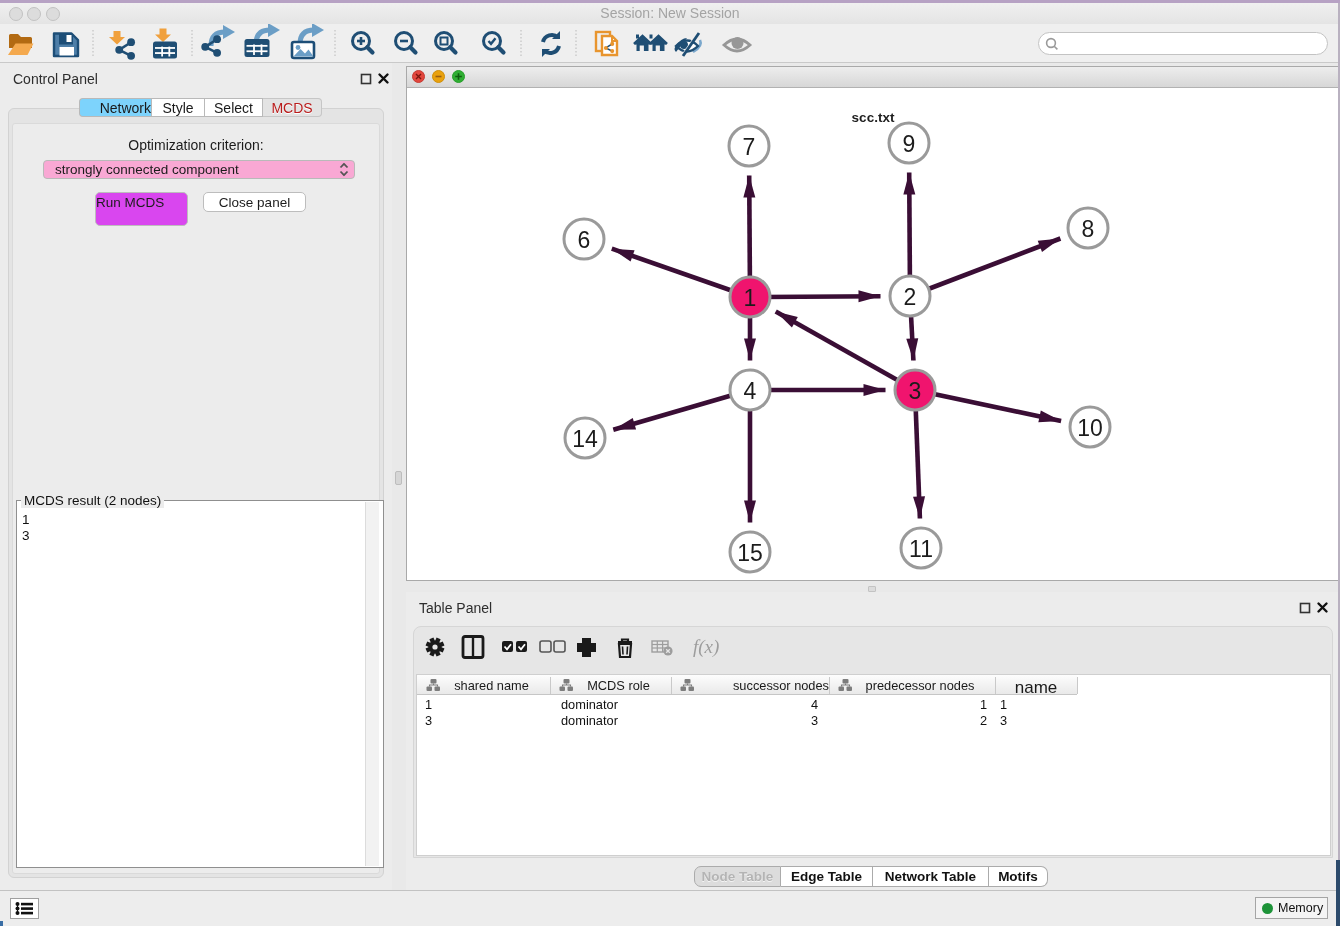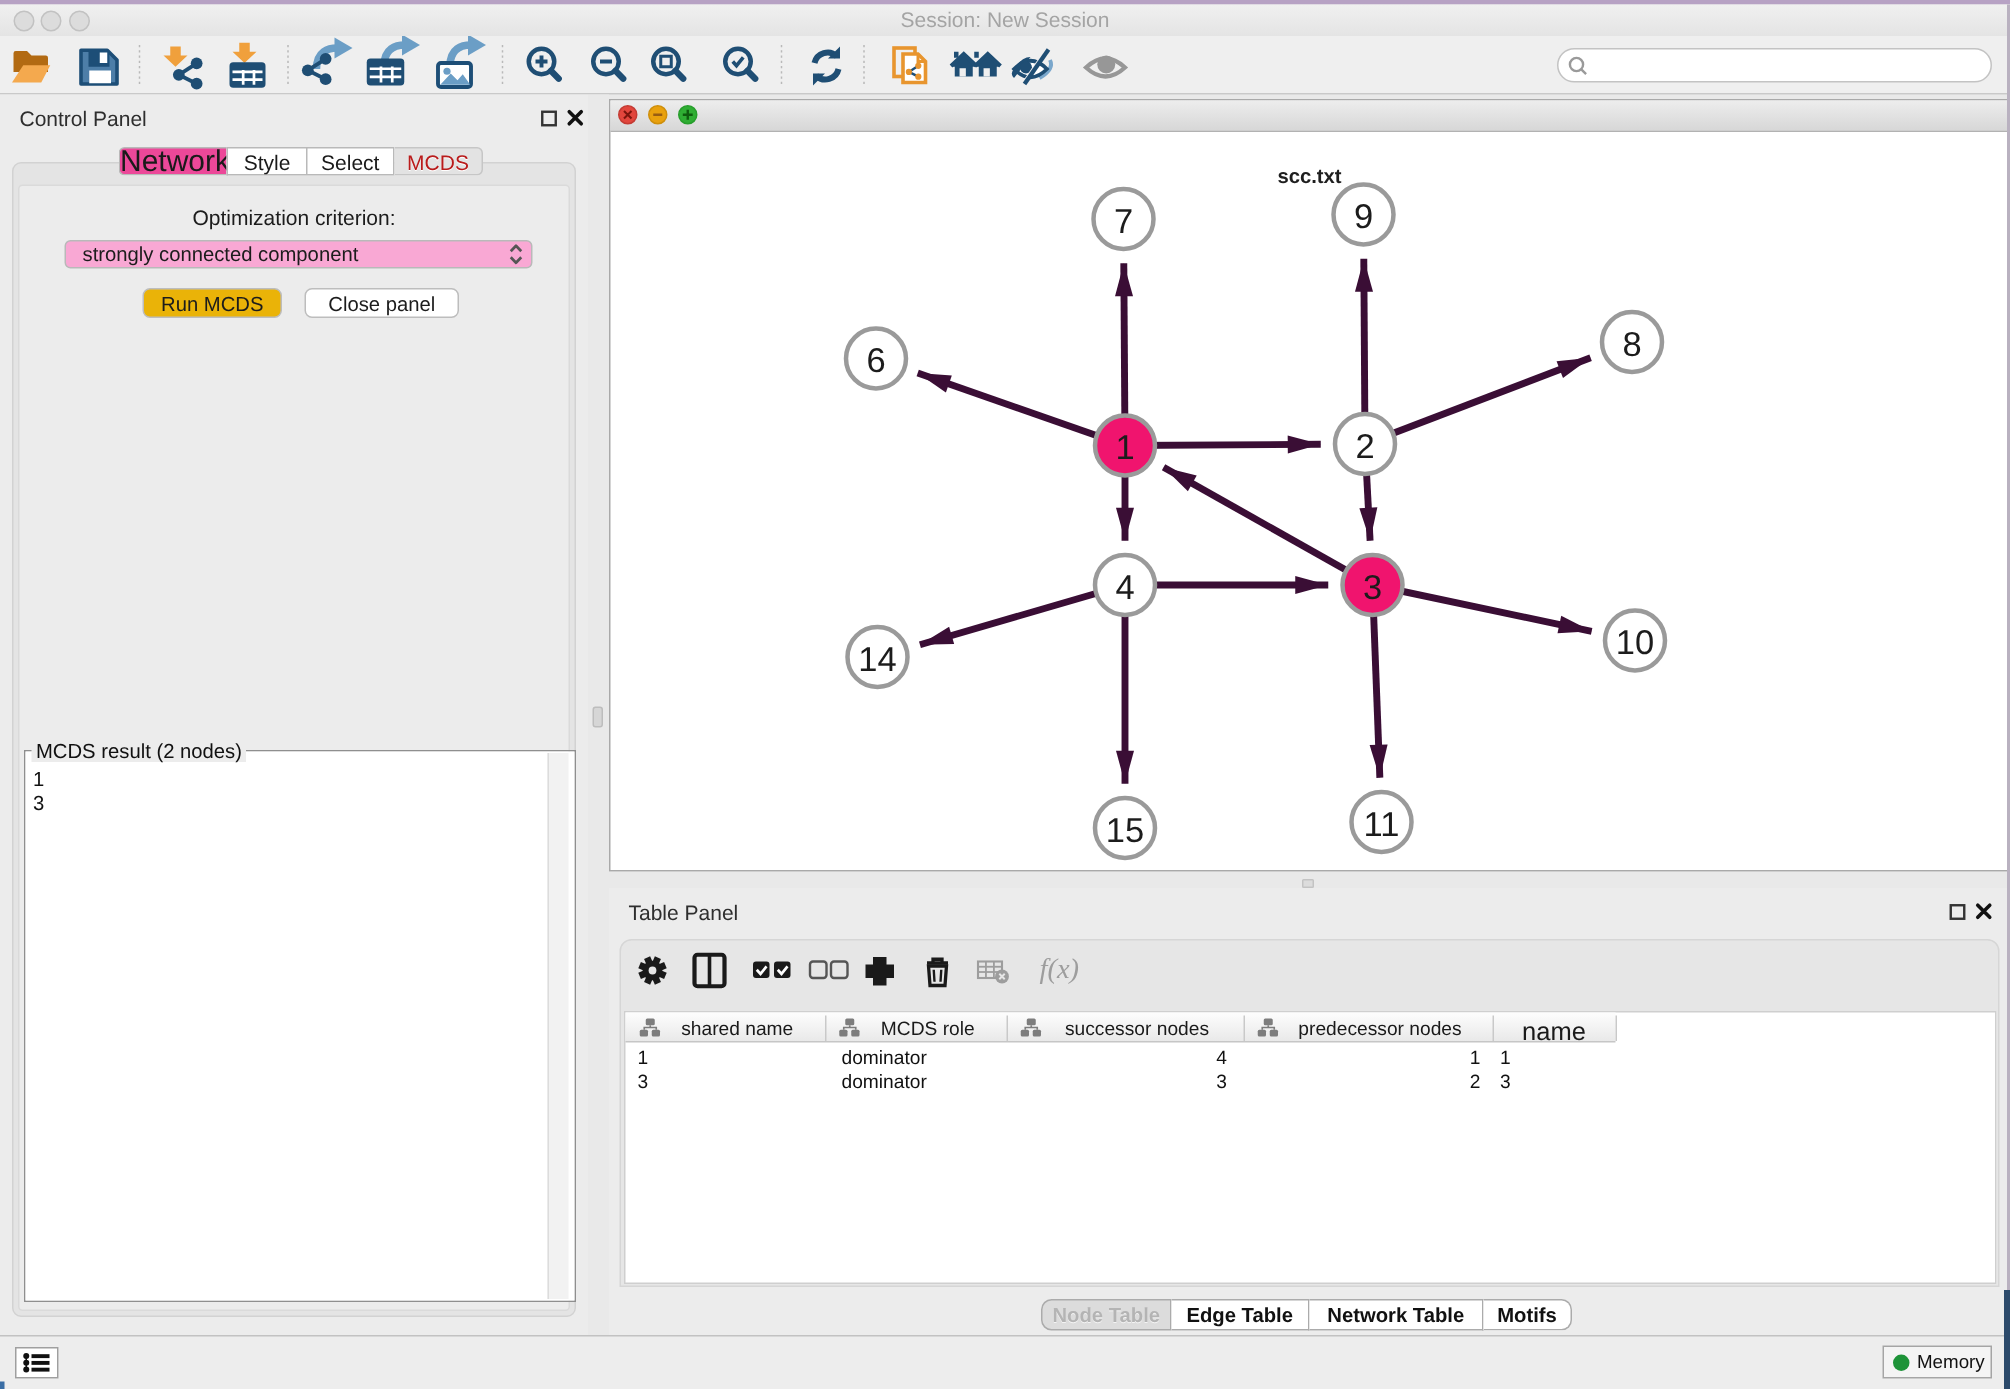--- a/index.html
+++ b/index.html
@@ -117,32 +117,32 @@
     <rect x="1.5" y="1.5" width="9" height="9" fill="none" stroke="#333" stroke-width="1.6"></rect>
   </svg>
 <svg class="abs" style="left:377px;top:72px" width="13" height="13">
     <path d="M2.5,2.5 L10.5,10.5 M10.5,2.5 L2.5,10.5" stroke="#111" stroke-width="2.4" stroke-linecap="round"></path>
   </svg>
 
 <div class="abs" style="left:8px;top:108px;width:376px;height:770px;background:#e4e4e4;border:1px solid #d2d2d2;border-radius:6px;"></div>
 <div class="abs" style="left:12px;top:123px;width:368px;height:751px;background:#ececec;border:1px solid #dadada;border-radius:3px;"></div>
 
 <div class="abs" style="left:79px;top:98px;width:243px;height:19px;"></div>
-<div class="abs" style="left:79px;top:98px;width:72px;height:19px;background:#ec4899;border:1px solid #b9b9b9;border-right:none;border-radius:4px 0 0 4px;font-size:20px;color:#1a1a1a;text-align:left;line-height:18px;">Network</div>
+<div class="abs" style="left:79px;top:98px;width:72px;height:19px;background:#7dd3fc;border:1px solid #b9b9b9;border-right:none;border-radius:4px 0 0 4px;font-size:14px;color:#1a1a1a;text-align:right;line-height:18px;">Network</div>
 <div class="abs" style="left:151px;top:98px;width:53px;height:19px;background:#fff;border:1px solid #b9b9b9;border-right:none;font-size:14px;color:#1a1a1a;text-align:center;line-height:18px;">Style</div>
 <div class="abs" style="left:204px;top:98px;width:59px;height:19px;background:#fff;border:1px solid #b9b9b9;font-size:14px;color:#1a1a1a;text-align:center;line-height:18px;">Select</div>
 <div class="abs" style="left:263px;top:98px;width:59px;height:19px;background:#e3e3e3;border:1px solid #c6c6c6;border-left:none;border-radius:0 4px 4px 0;font-size:13.5px;color:#b91c1c;text-align:center;line-height:18px;text-shadow:0 1px 0 #fff;font-size:14px;">MCDS</div>
 
 <div class="abs" style="left:12px;top:137px;width:368px;text-align:center;font-size:14px;color:#1c1c1c;">Optimization criterion:</div>
 <div class="abs" style="left:43px;top:160px;width:312px;height:19px;background:#f9a8d4;border:1px solid #b9b9b9;border-radius:4px;font-size:13.5px;color:#1c1c1c;line-height:17px;padding-left:11px;">strongly connected component</div>
 <svg class="abs" style="left:338px;top:162px" width="12" height="15">
     <path d="M2.5,5.5 L6,1.8 L9.5,5.5" fill="none" stroke="#555" stroke-width="1.8" stroke-linejoin="round"></path>
     <path d="M2.5,9.5 L6,13.2 L9.5,9.5" fill="none" stroke="#555" stroke-width="1.8" stroke-linejoin="round"></path>
   </svg>
-<div class="abs" style="left:95px;top:192px;width:93px;height:20px;background:#eab308;border:1px solid #bdbdbd;border-radius:5px;font-size:13.5px;color:#1c1c1c;text-align:center;line-height:19px;">Run MCDS</div>
+<div class="abs" style="left:95px;top:192px;width:93px;height:34px;background:#d946ef;border:1px solid #bdbdbd;border-radius:5px;font-size:13.5px;color:#1c1c1c;line-height:19px;">Run MCDS</div>
 <div class="abs" style="left:203px;top:192px;width:103px;height:20px;background:#fff;border:1px solid #bdbdbd;border-radius:5px;font-size:13.5px;color:#1c1c1c;text-align:center;line-height:19px;">Close panel</div>
 
 <div class="abs" style="left:16px;top:500px;width:368px;height:368px;border:1px solid #8f8f8f;"></div>
 <div class="abs" style="left:17px;top:501px;width:366px;height:366px;background:#fff;"></div>
 <div class="abs" style="left:365px;top:502px;width:14px;height:364px;background:#f2f2f2;border-left:1px solid #dcdcdc;"></div>
 <div class="abs" style="left:21px;top:493px;background:#ececec;padding:0 3px;font-size:13.5px;color:#111;">MCDS result (2 nodes)</div>
 <div class="abs" style="left:22px;top:512px;font-size:13.5px;color:#111;line-height:16px;">1<br>3</div>
 
 <div class="abs" style="left:392px;top:63px;width:14px;height:827px;background:#e9e9e9;"></div>
 <div class="abs" style="left:395px;top:471px;width:7px;height:14px;background:#d6d6d6;border:1px solid #bdbdbd;border-radius:2px;"></div>
@@ -264,21 +264,21 @@
   </svg>
 <div class="abs" style="left:550px;top:677px;width:1px;height:17px;background:#c9c9c9;"></div>
 <div class="abs" style="left:550px;top:678px;width:121px;text-align:center;font-size:12.8px;color:#1a1a1a;"><span style="padding-left:16px">MCDS role</span></div>
 <svg class="abs" style="left:559px;top:678px" width="15" height="14">
     <rect x="4.5" y="1" width="6" height="4.5" rx="1" fill="#7d7d7d"></rect>
     <rect x="0.5" y="8.5" width="5.5" height="4.5" rx="1" fill="#7d7d7d"></rect>
     <rect x="8.5" y="8.5" width="5.5" height="4.5" rx="1" fill="#7d7d7d"></rect>
     <path d="M7.5,5.5 v2 M3.5,8.5 v-1.5 h8 v1.5" fill="none" stroke="#7d7d7d" stroke-width="1.1"></path>
   </svg>
 <div class="abs" style="left:671px;top:677px;width:1px;height:17px;background:#c9c9c9;"></div>
-<div class="abs" style="left:671px;top:678px;width:158px;text-align:center;font-size:12.8px;color:#1a1a1a;"><span style="padding-left:16px">successor nodes</span></div>
+<div class="abs" style="left:671px;top:678px;width:158px;text-align:right;font-size:12.8px;color:#1a1a1a;"><span style="padding-left:16px">successor nodes</span></div>
 <svg class="abs" style="left:680px;top:678px" width="15" height="14">
     <rect x="4.5" y="1" width="6" height="4.5" rx="1" fill="#7d7d7d"></rect>
     <rect x="0.5" y="8.5" width="5.5" height="4.5" rx="1" fill="#7d7d7d"></rect>
     <rect x="8.5" y="8.5" width="5.5" height="4.5" rx="1" fill="#7d7d7d"></rect>
     <path d="M7.5,5.5 v2 M3.5,8.5 v-1.5 h8 v1.5" fill="none" stroke="#7d7d7d" stroke-width="1.1"></path>
   </svg>
 <div class="abs" style="left:829px;top:677px;width:1px;height:17px;background:#c9c9c9;"></div>
 <div class="abs" style="left:829px;top:678px;width:166px;text-align:center;font-size:12.8px;color:#1a1a1a;"><span style="padding-left:16px">predecessor nodes</span></div>
 <svg class="abs" style="left:838px;top:678px" width="15" height="14">
     <rect x="4.5" y="1" width="6" height="4.5" rx="1" fill="#7d7d7d"></rect>

